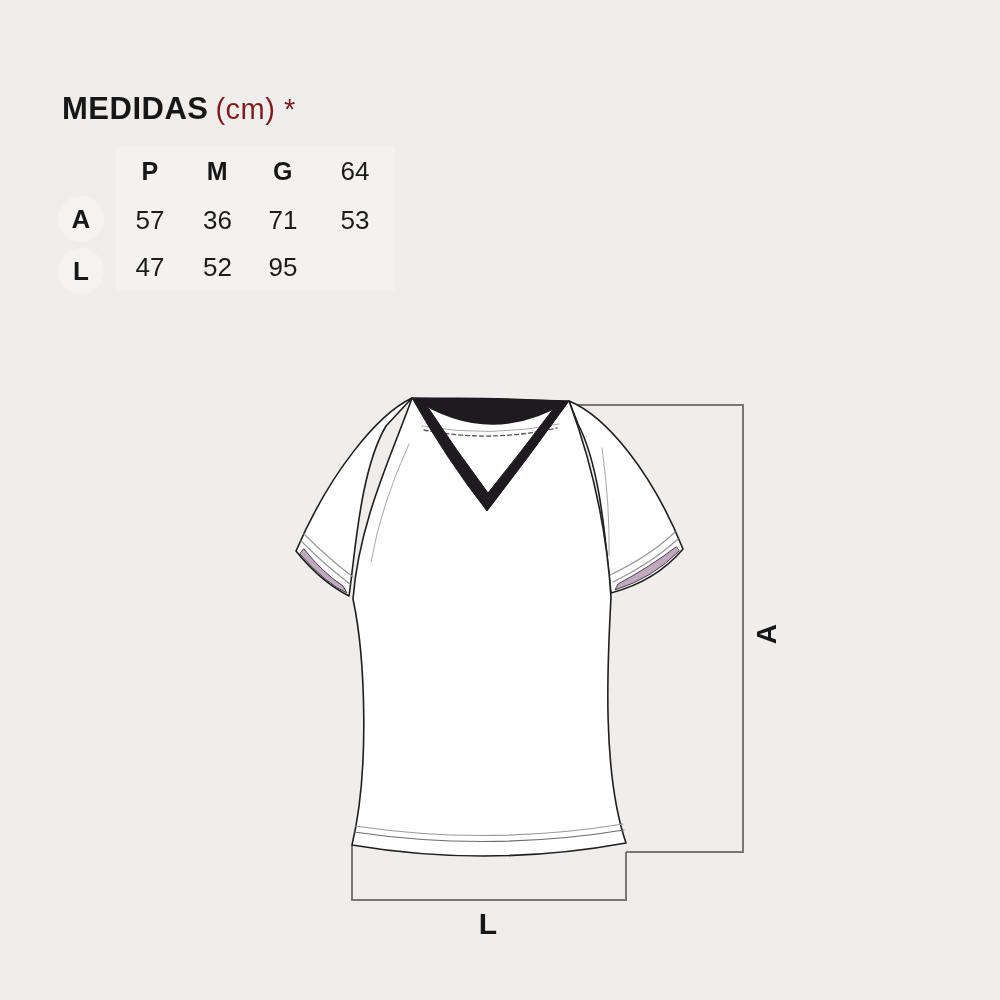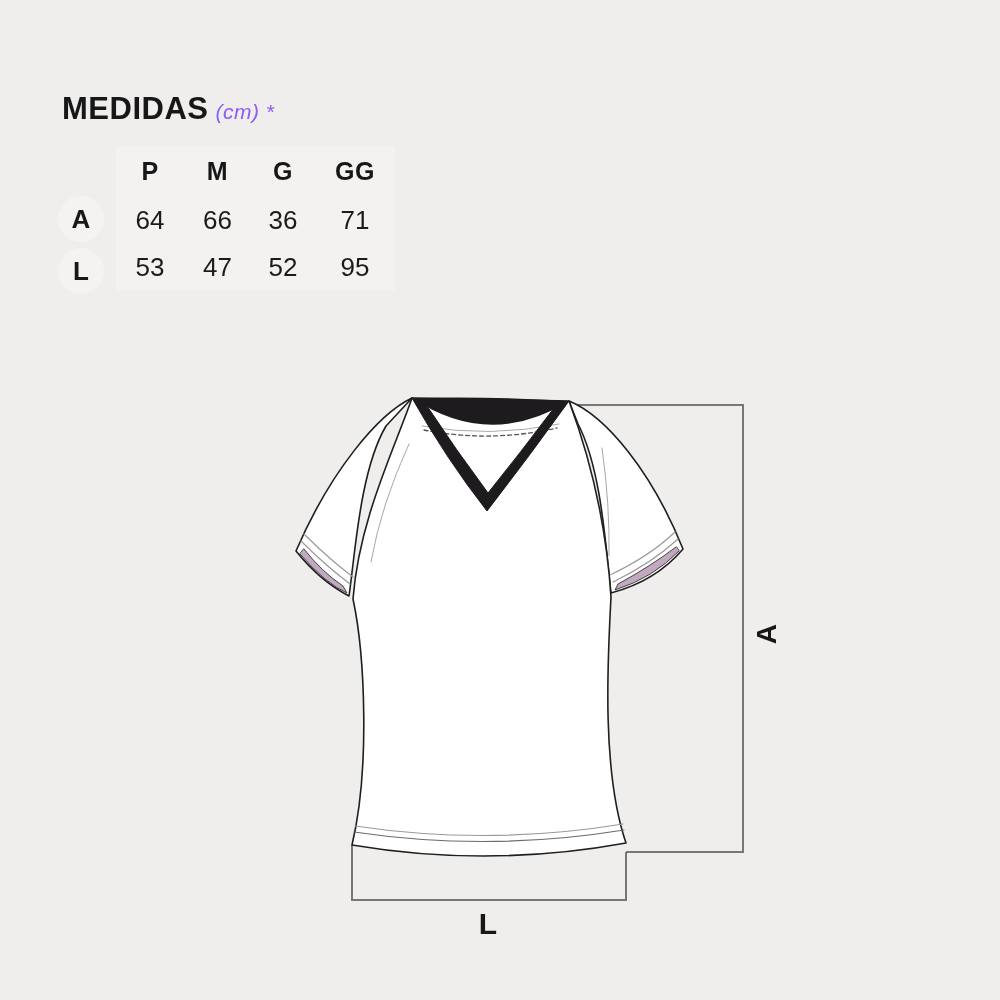--- a/index.html
+++ b/index.html
@@ -6,21 +6,21 @@
   body {
     width: 1000px; height: 1000px;
     background: #efeeec;
     font-family: "Liberation Sans", sans-serif;
     color: #171717;
   }
   .page { position: relative; width: 1000px; height: 1000px; overflow: hidden; }
 
   .title { position: absolute; left: 62px; top: 92px; margin: 0; font-size: 31px; line-height: 1.1; letter-spacing: 0.5px; white-space: nowrap; }
   .title-main { font-weight: 700; text-align: center; }
-  .title-unit { font-weight: 400; font-style: italic; font-size: 21px; margin-left: 7px; color: #8b5cf6; }
+  .title-unit { font-weight: 400; font-size: 29px; margin-left: 7px; color: #7f1d1d; }
 
   .size-table {
     position: absolute; left: 116px; top: 146px;
     width: 279px; height: 144px;
     background: #f3f2f1;
     display: grid;
     grid-template-columns: 68px 67px 64px 80px;
     grid-template-rows: 50px 48px 46px;
   }
   .cell { display: flex; align-items: center; justify-content: center; }
@@ -48,24 +48,23 @@
 <body>
 
 <div class="page">
 
   <h1 class="title"><span class="title-main">MEDIDAS</span><span class="title-unit">(cm) *</span></h1>
 
   <div class="size-table">
     <div class="cell header">P</div>
     <div class="cell header">M</div>
     <div class="cell header">G</div>
-    <div class="cell header">GG</div>
 
     <div class="cell value">64</div>
-    <div class="cell value">66</div>
+    <div class="cell value">57</div>
     <div class="cell value">36</div>
     <div class="cell value">71</div>
 
     <div class="cell value">53</div>
     <div class="cell value">47</div>
     <div class="cell value">52</div>
     <div class="cell value">95</div>
   </div>
 
   <div class="badge badge-a">A</div>

